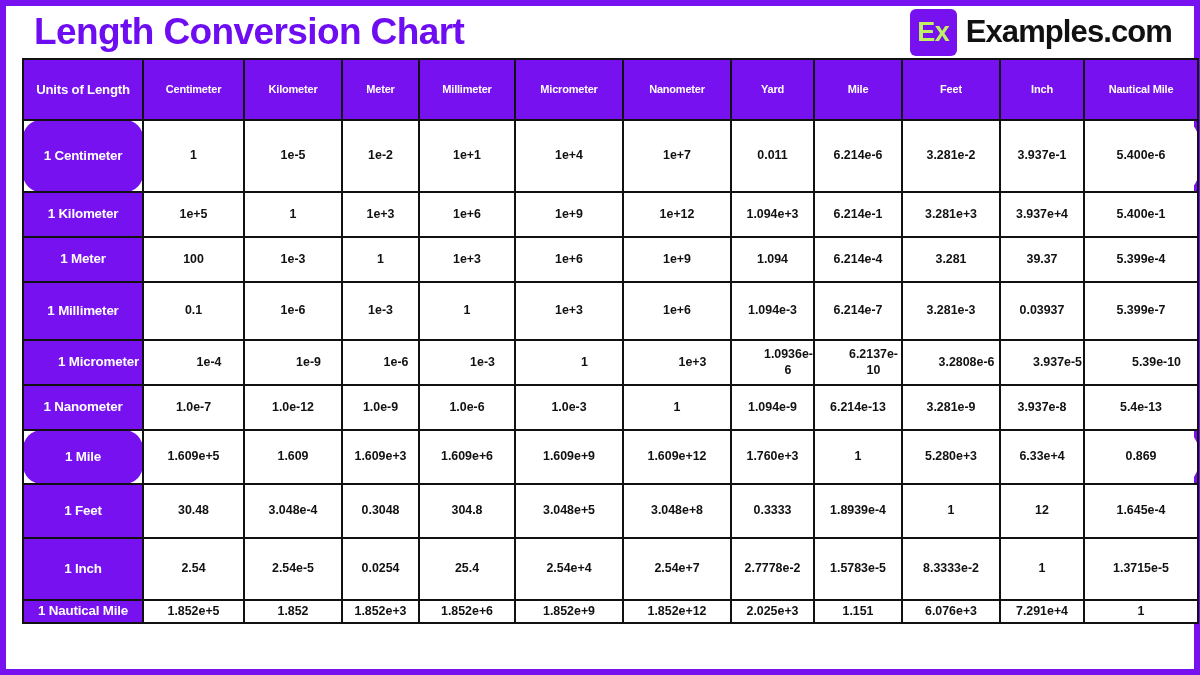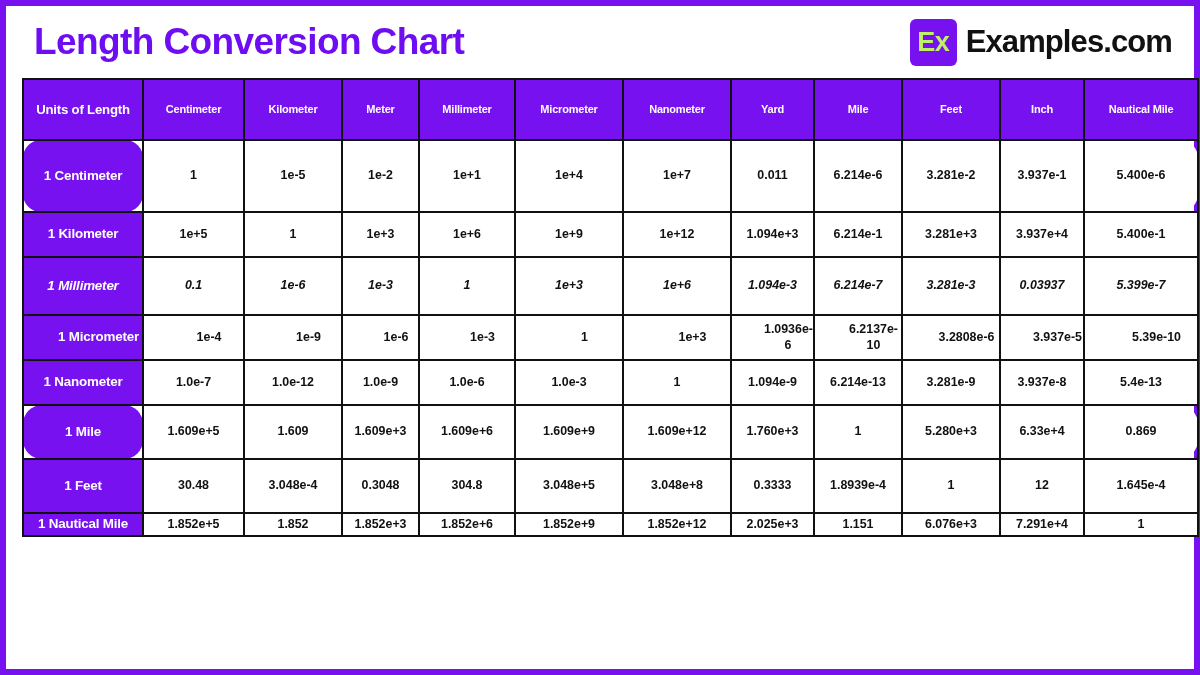--- a/index.html
+++ b/index.html
@@ -16,21 +16,21 @@
   }
   #page {
     position: relative;
     width: 1200px;
     height: 675px;
     box-sizing: border-box;
     background: #ffffff;
     border: 6px solid #7711f0;
   }
   #header {
-    height: 72px;
+    height: 52px;
     display: flex;
     align-items: center;
     justify-content: space-between;
     padding: 0 22px 0 28px;
     box-sizing: border-box;
   }
   #page-title {
     font-size: 37px;
     font-weight: bold;
     color: #6e0df2;
@@ -113,21 +113,21 @@
   col.c7  { width: 83px; }
   col.c8  { width: 88px; }
   col.c9  { width: 98px; }
   col.c10 { width: 84px; }
   col.c11 { width: 114px; }
 
   tr.r0 td, tr.r0 th { height: 35px; }
   tr.r1 td, tr.r1 th { height: 66px; border-radius: 18px; }
   tr.r2 td, tr.r2 th { height: 39px; margin-left: 48px; }
   tr.r3 td, tr.r3 th { height: 39px; }
-  tr.r4 td, tr.r4 th { height: 52px; font-style: italic; }
+  tr.r4 td, tr.r4 th { height: 52px; }
   tr.r5 td, tr.r5 th { height: 39px; padding-left: 32px; }
   tr.r6 td, tr.r6 th { height: 39px; }
   tr.r7 td, tr.r7 th { height: 39px; }
   tr.r8 td, tr.r8 th { height: 48px; border-radius: 19px; }
   tr.r9 td, tr.r9 th { height: 48px; }
   tr.r10 td, tr.r10 th { height: 56px; }
 
   td.nudge-down { vertical-align: bottom; padding-bottom: 7px; }
 </style>
 </head>
@@ -197,20 +197,34 @@
             <td>1e+3</td>
             <td>1e+6</td>
             <td>1e+9</td>
             <td>1e+12</td>
             <td>1.094e+3</td>
             <td>6.214e-1</td>
             <td>3.281e+3</td>
             <td>3.937e+4</td>
             <td>5.400e-1</td>
           </tr>
+          <tr class="r3">
+            <th class="rowhead">1 Meter</th>
+            <td>100</td>
+            <td>1e-3</td>
+            <td>1</td>
+            <td>1e+3</td>
+            <td>1e+6</td>
+            <td>1e+9</td>
+            <td>1.094</td>
+            <td>6.214e-4</td>
+            <td>3.281</td>
+            <td>39.37</td>
+            <td>5.399e-4</td>
+          </tr>
           <tr class="r4">
             <th class="rowhead">1 Millimeter</th>
             <td>0.1</td>
             <td>1e-6</td>
             <td>1e-3</td>
             <td>1</td>
             <td>1e+3</td>
             <td>1e+6</td>
             <td>1.094e-3</td>
             <td>6.214e-7</td>
@@ -266,20 +280,34 @@
             <td>3.048e-4</td>
             <td>0.3048</td>
             <td>304.8</td>
             <td>3.048e+5</td>
             <td>3.048e+8</td>
             <td>0.3333</td>
             <td>1.8939e-4</td>
             <td>1</td>
             <td>12</td>
             <td>1.645e-4</td>
+          </tr>
+          <tr class="r10">
+            <th class="rowhead">1 Inch</th>
+            <td>2.54</td>
+            <td class="nudge-down">2.54e-5</td>
+            <td>0.0254</td>
+            <td>25.4</td>
+            <td>2.54e+4</td>
+            <td>2.54e+7</td>
+            <td>2.7778e-2</td>
+            <td>1.5783e-5</td>
+            <td>8.3333e-2</td>
+            <td>1</td>
+            <td>1.3715e-5</td>
           </tr>
           <tr class="r11">
             <th class="rowhead">1 Nautical Mile</th>
             <td>1.852e+5</td>
             <td>1.852</td>
             <td>1.852e+3</td>
             <td>1.852e+6</td>
             <td>1.852e+9</td>
             <td>1.852e+12</td>
             <td>2.025e+3</td>

